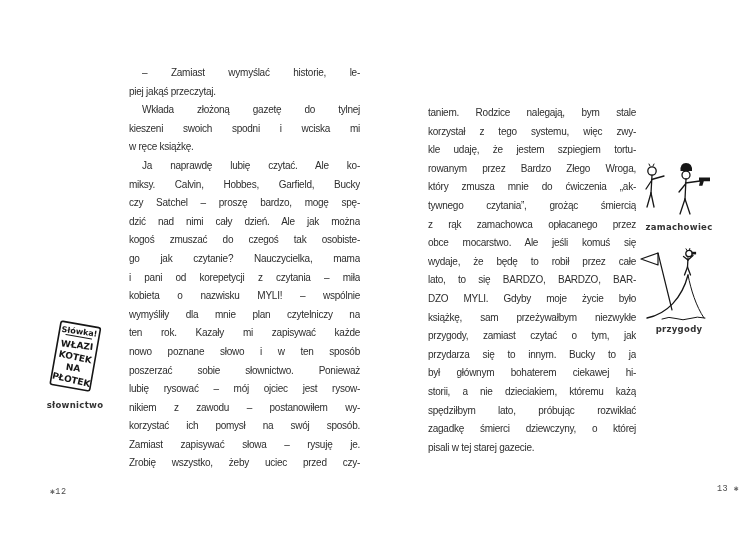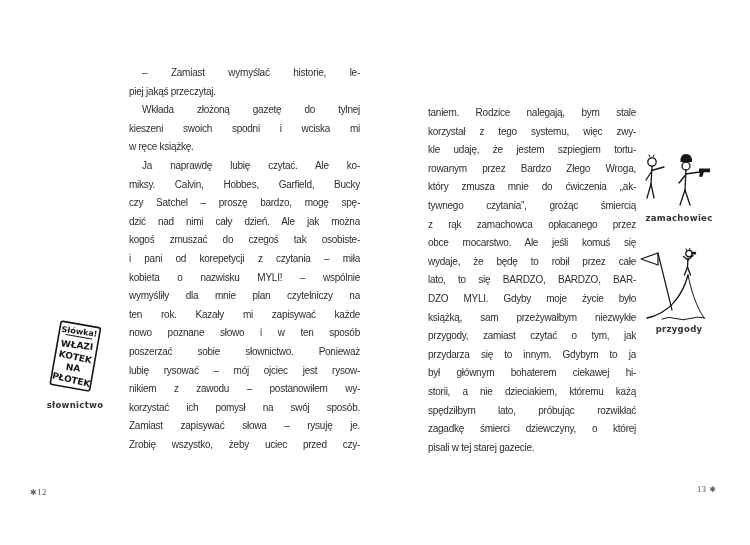--- a/index.html
+++ b/index.html
@@ -21,39 +21,39 @@
     text-align:justify; text-align-last:justify;
     overflow:hidden; white-space:normal;
     color:#2e2e2e;
   }
   .line.indent { text-indent:13px; }
   .line.end { text-align-last:left; }
 
   
   .margin-sketch { position:absolute; text-align:center; }
   #vocab-sketch     { left:32px;  top:320px; width:86px; }
-  #assassin-sketch  { left:638px; top:153px; width:82px; }
+  #assassin-sketch  { left:638px; top:162px; width:82px; }
   #adventure-sketch { left:631px; top:248px; width:96px; }
   .caption {
     margin-top:2px; font-size:8.5px; font-weight:bold;
     letter-spacing:0.3px; color:#333;
     font-family:"DejaVu Sans", sans-serif;
   }
   svg { display:block; margin:0 auto; }
   .sketch-stroke { fill:none; stroke:#161616; stroke-width:1.3; stroke-linecap:round; stroke-linejoin:round; }
   .sketch-fill   { fill:#161616; stroke:none; }
   .note-word {
     font-family:"DejaVu Sans", sans-serif; font-weight:bold;
     fill:#161616; text-anchor:middle;
   }
 
   
   .pagenum {
     position:absolute; font-size:8.5px; color:#4a4a4a;
-    font-family:Liberation Serif, serif; letter-spacing:0.5px;
+    font-family:Liberation Mono, monospace; letter-spacing:0.5px;margin-left:20px;
   }
   #pagenum-left  { left:30px;  top:487px; }
   #pagenum-right { left:697px; top:484px; }
   .star { font-size:8px; color:#666; }
 </style>
 </head>
 <body>
 
 <div class="spread">
 
@@ -61,20 +61,21 @@
       <div class="line indent">– Zamiast wymyślać historie, le-</div>
       <div class="line end">piej jakąś przeczytaj.</div>
       <div class="line indent">Wkłada złożoną gazetę do tylnej</div>
       <div class="line">kieszeni swoich spodni i wciska mi</div>
       <div class="line end">w ręce książkę.</div>
       <div class="line indent">Ja naprawdę lubię czytać. Ale ko-</div>
       <div class="line">miksy. Calvin, Hobbes, Garfield, Bucky</div>
       <div class="line">czy Satchel – proszę bardzo, mogę spę-</div>
       <div class="line">dzić nad nimi cały dzień. Ale jak można</div>
       <div class="line">kogoś zmuszać do czegoś tak osobiste-</div>
+      <div class="line">go jak czytanie? Nauczycielka, mama</div>
       <div class="line">i pani od korepetycji z czytania – miła</div>
       <div class="line">kobieta o nazwisku MYLI! – wspólnie</div>
       <div class="line">wymyśliły dla mnie plan czytelniczy na</div>
       <div class="line">ten rok. Kazały mi zapisywać każde</div>
       <div class="line">nowo poznane słowo i w ten sposób</div>
       <div class="line">poszerzać sobie słownictwo. Ponieważ</div>
       <div class="line">lubię rysować – mój ojciec jest rysow-</div>
       <div class="line">nikiem z zawodu – postanowiłem wy-</div>
       <div class="line">korzystać ich pomysł na swój sposób.</div>
       <div class="line">Zamiast zapisywać słowa – rysuję je.</div>
@@ -86,23 +87,23 @@
       <div class="line">korzystał z tego systemu, więc zwy-</div>
       <div class="line">kle udaję, że jestem szpiegiem tortu-</div>
       <div class="line">rowanym przez Bardzo Złego Wroga,</div>
       <div class="line">który zmusza mnie do ćwiczenia „ak-</div>
       <div class="line">tywnego czytania”, grożąc śmiercią</div>
       <div class="line">z rąk zamachowca opłacanego przez</div>
       <div class="line">obce mocarstwo. Ale jeśli komuś się</div>
       <div class="line">wydaje, że będę to robił przez całe</div>
       <div class="line">lato, to się BARDZO, BARDZO, BAR-</div>
       <div class="line">DZO MYLI. Gdyby moje życie było</div>
-      <div class="line">książką, sam przeżywałbym niezwykłe</div>
+      <div class="line">książkę, sam przeżywałbym niezwykłe</div>
       <div class="line">przygody, zamiast czytać o tym, jak</div>
-      <div class="line">przydarza się to innym. Gdybym to ja</div>
+      <div class="line">przydarza się to innym. Bucky to ja</div>
       <div class="line">był głównym bohaterem ciekawej hi-</div>
       <div class="line">storii, a nie dzieciakiem, któremu każą</div>
       <div class="line">spędziłbym lato, próbując rozwikłać</div>
       <div class="line">zagadkę śmierci dziewczyny, o której</div>
       <div class="line end">pisali w tej starej gazecie.</div>
     </div>
 
   <div id="vocab-sketch" class="margin-sketch">
     <svg width="78" height="78" viewBox="0 0 78 78">
       <g transform="rotate(10 39 38)">

